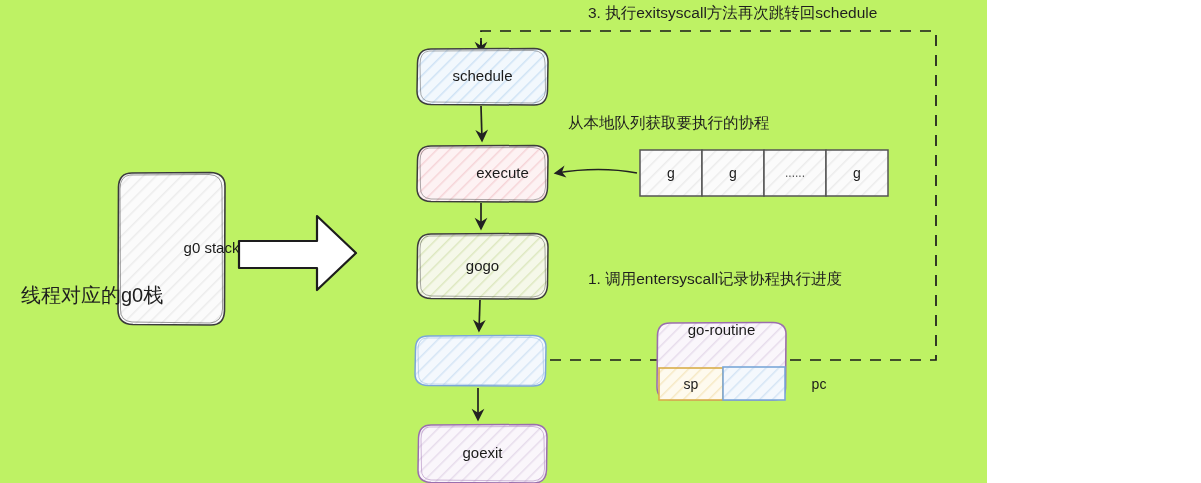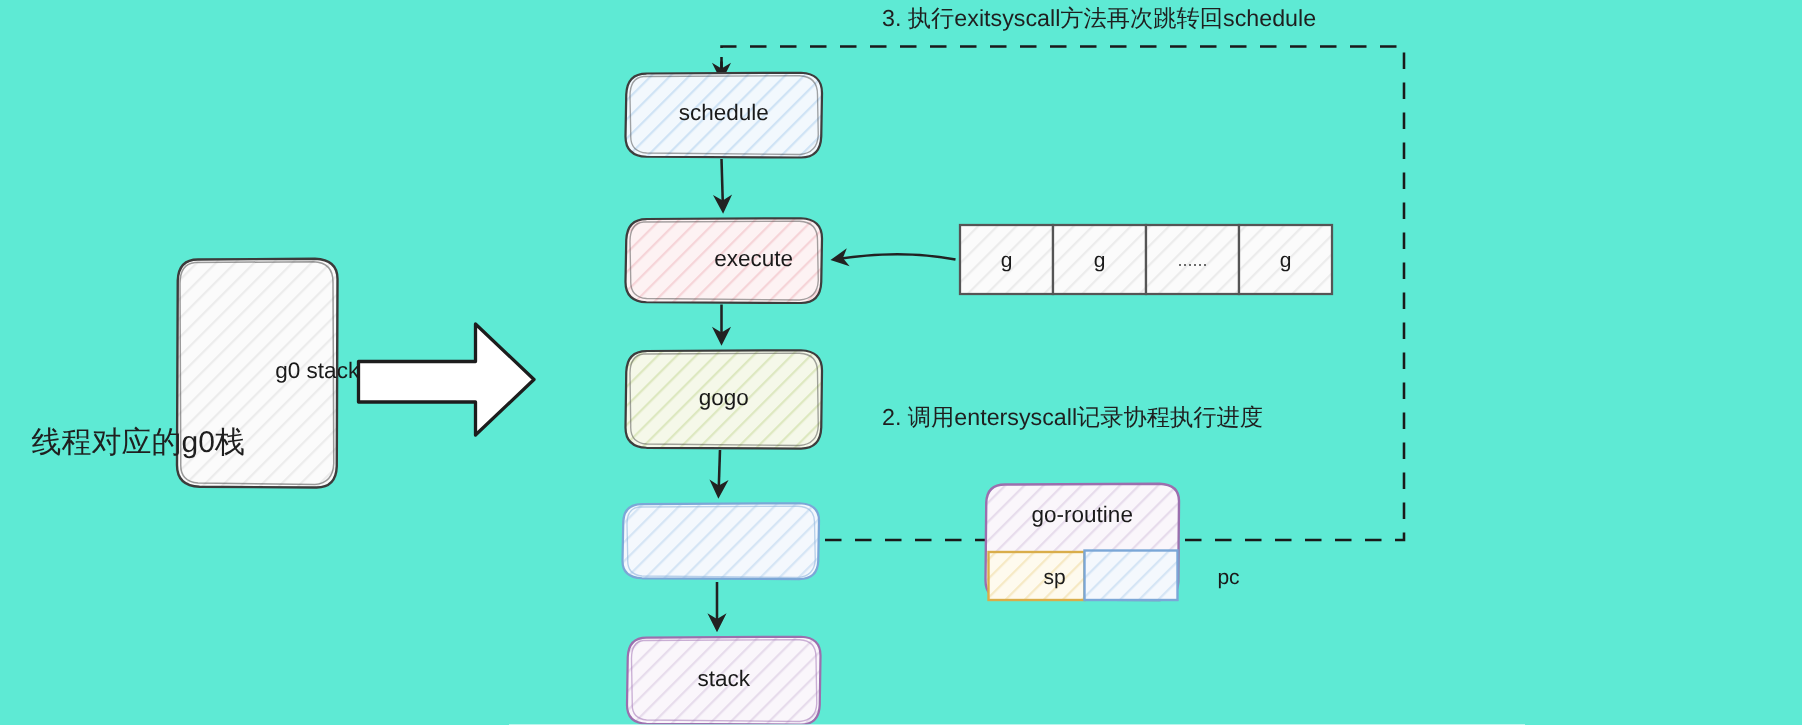--- a/index.html
+++ b/index.html
@@ -5,23 +5,23 @@
   html, body {
     margin: 0;
     padding: 0;
     background: #ffffff;
   }
   body {
     font-family: "Liberation Sans", "DejaVu Sans", sans-serif;
   }
   #canvas {
     position: relative;
-    width: 1201px;
+    width: 987px;
     height: 483px;
-    background: #5eead4;
+    background: #bef264;
     overflow: hidden;
   }
   #svg-layer {
     position: absolute;
     left: 0;
     top: 0;
     width: 1201px;
     height: 483px;
   }
   .node-label {
@@ -155,41 +155,42 @@
 
     <g>
       <path d="M 670 323 Q 658 323 657.5 335 L 657 387 Q 657 399 670 399.5 L 773 400 Q 785 400 785.5 388 L 786 334 Q 786 323 773 322.5 Z" fill="url(#hatch-purple)" stroke="#9b6fae" stroke-width="1.6" stroke-linejoin="round"></path>
       <rect x="659" y="368" width="64" height="32" fill="url(#hatch-yellow)" stroke="#d9ad4a" stroke-width="1.6"></rect>
       <rect x="723" y="367" width="62" height="33" fill="url(#hatch-lblue)" stroke="#7ba7d7" stroke-width="1.6"></rect>
     </g>
   </svg>
 
   <div class="free-text" style="left:588px; top:3px;">3. 执行exitsyscall方法再次跳转回schedule</div>
 
+  <div class="free-text" style="left:568px; top:113px;">从本地队列获取要执行的协程</div>
 
-  <div class="free-text" style="left:588px; top:269px;">2. 调用entersyscall记录协程执行进度</div>
+  <div class="free-text" style="left:588px; top:269px;">1. 调用entersyscall记录协程执行进度</div>
 
 
   <div class="free-text" style="left:21px; top:250px; font-size:20px;margin-top:32px;">线程对应的g0栈</div>
 
   <div class="node-label" style="left:118px; top:172px; width:107px; height:153px;padding-left:40px;">g0 stack</div>
 
   <div class="node-label" style="left:417px; top:48px; width:131px; height:57px;">schedule</div>
 
   <div class="node-label" style="left:417px; top:145px; width:131px; height:57px;padding-left:20px;">execute</div>
 
   <div class="node-label" style="left:417px; top:233px; width:131px; height:66px;">gogo</div>
 
 
-  <div class="node-label" style="left:418px; top:424px; width:129px; height:59px;">stack</div>
+  <div class="node-label" style="left:418px; top:424px; width:129px; height:59px;">goexit</div>
 
   <div class="small-label" style="left:640px; top:150px; width:62px; height:46px;">g</div>
   <div class="small-label" style="left:702px; top:150px; width:62px; height:46px;">g</div>
   <div class="small-label" style="left:764px; top:150px; width:62px; height:46px; font-size:12px; color:#555;">......</div>
   <div class="small-label" style="left:826px; top:150px; width:62px; height:46px;">g</div>
 
-  <div class="small-label" style="left:657px; top:328px; width:129px; height:30px; font-size:15px;">go-routine</div>
+  <div class="small-label" style="left:657px; top:314px; width:129px; height:30px; font-size:15px;">go-routine</div>
 
-  <div class="small-label" style="left:659px; top:368px; width:64px; height:32px;padding-left:12px;">sp</div>
+  <div class="small-label" style="left:659px; top:368px; width:64px; height:32px;">sp</div>
 
   <div class="small-label" style="left:760px; top:367px; width:62px; height:33px;margin-left:28px;">pc</div>
 
 </div>
 
 </body></html>

